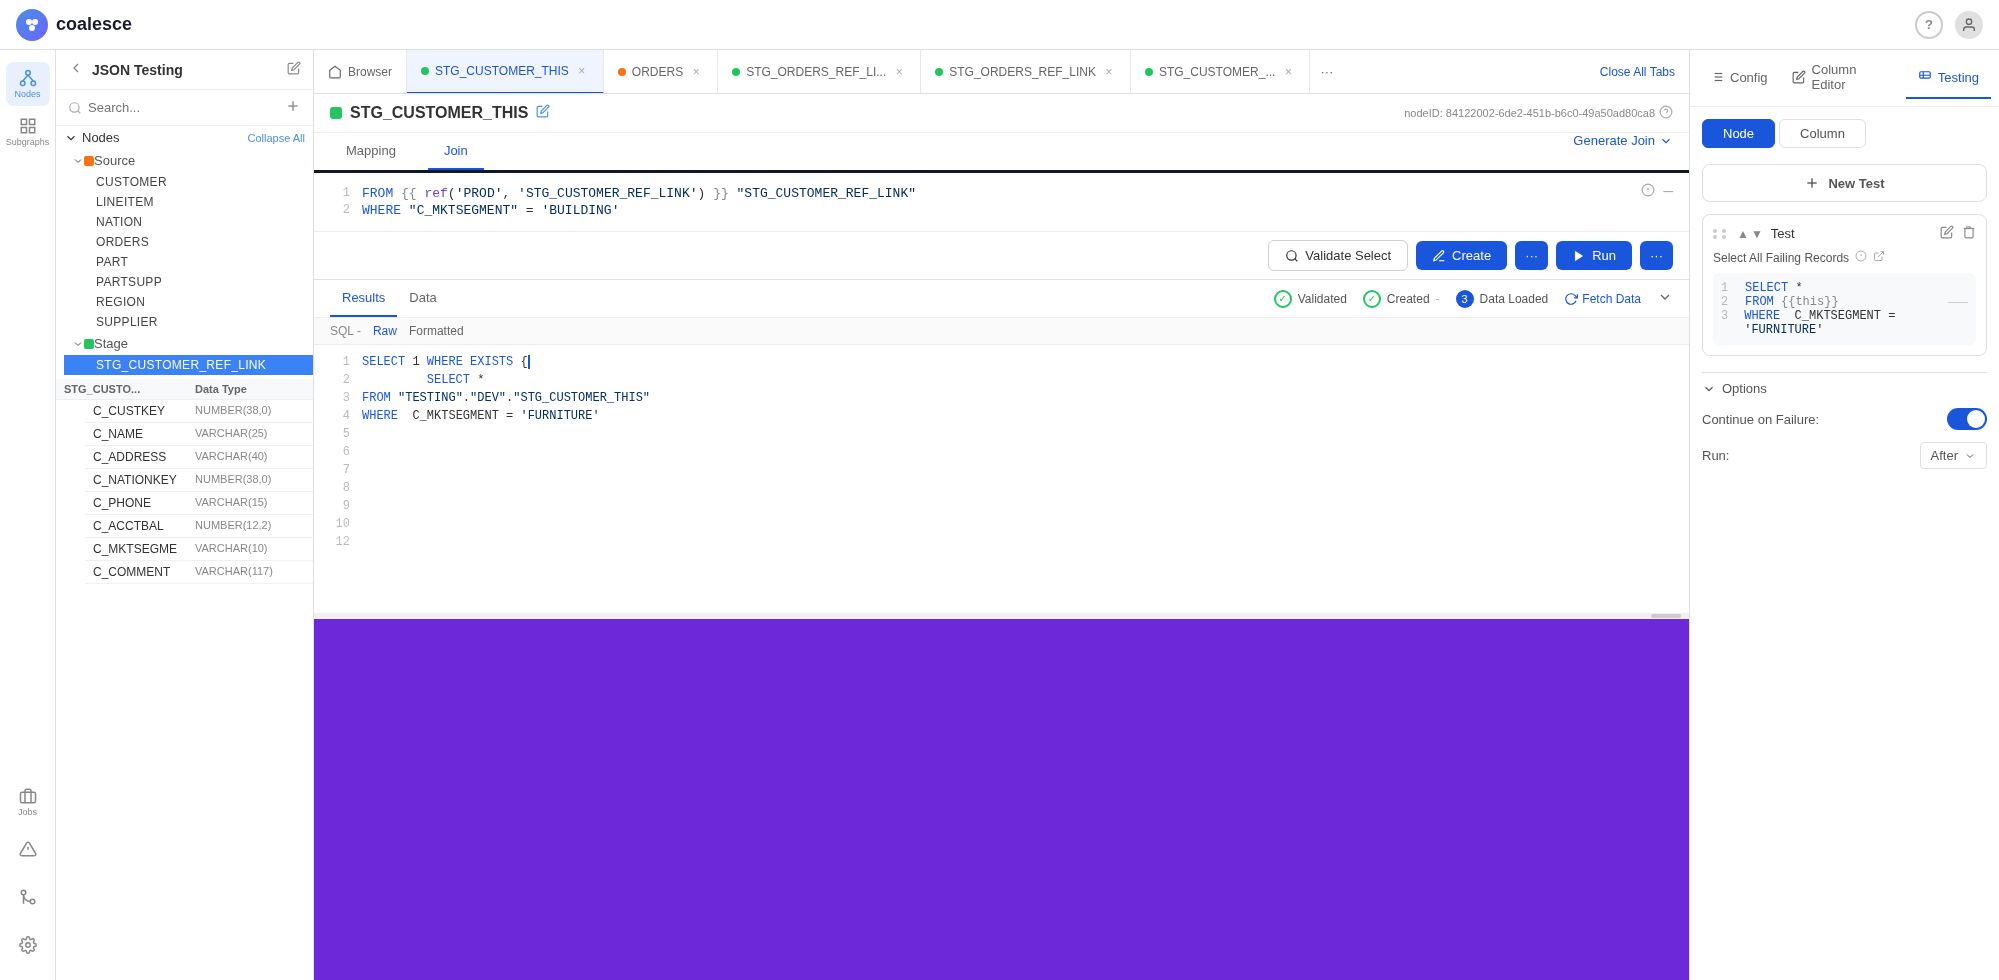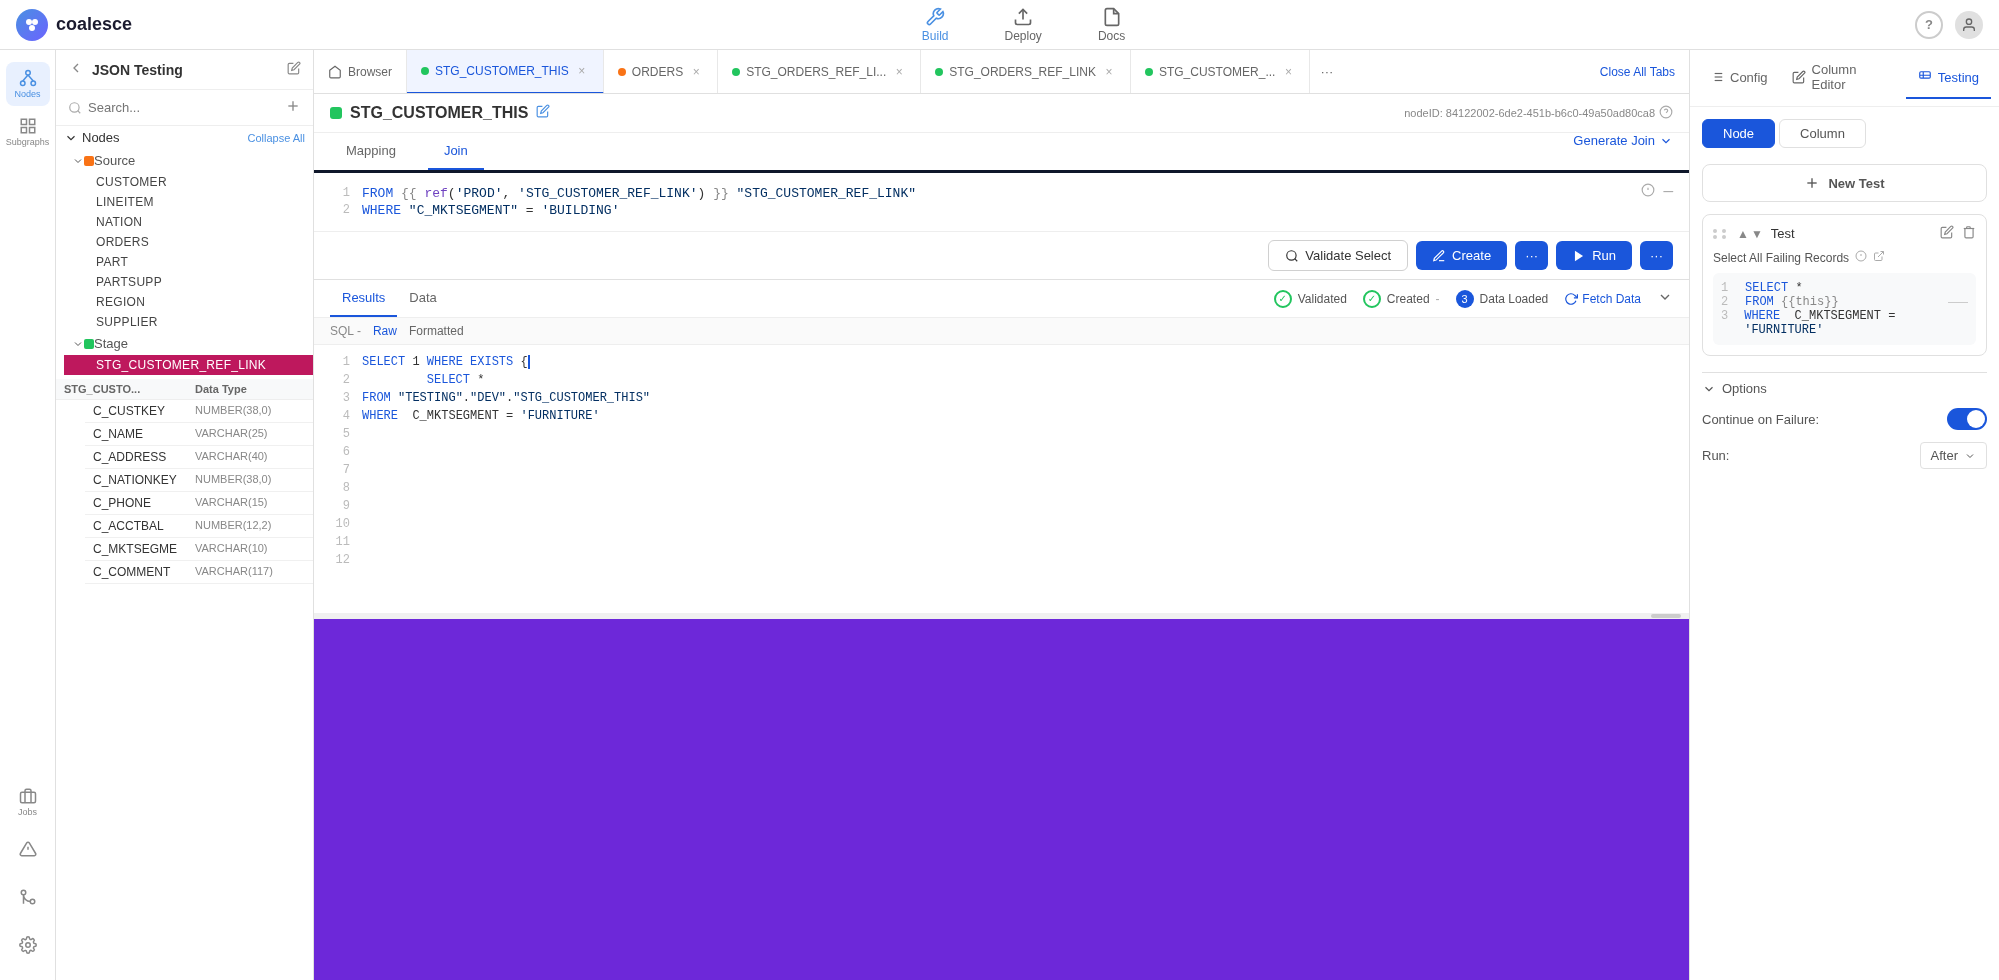--- a/index.html
+++ b/index.html
@@ -31,21 +31,21 @@
     .sidebar-title { font-size: 14px; font-weight: 600; flex: 1; }
     .sidebar-search { padding: 8px 12px; display: flex; align-items: center; gap: 6px; border-bottom: 1px solid #eee; }
     .sidebar-search input { flex: 1; border: none; outline: none; font-size: 13px; color: #666; background: transparent; }
     .tree-section { }
     .tree-section-header { display: flex; align-items: center; gap: 4px; padding: 4px 8px; cursor: pointer; font-size: 13px; font-weight: 500; }
     .tree-section-header .collapse-all { margin-left: auto; font-size: 11px; color: #4a90e2; cursor: pointer; }
     .tree-group { padding-left: 8px; }
     .tree-group-header { display: flex; align-items: center; padding: 4px 8px; cursor: pointer; font-size: 13px; color: #555; }
     .tree-group-dot { width: 10px; height: 10px; border-radius: 2px; }
     .tree-item { padding: 3px 8px 3px 32px; font-size: 12px; color: #444; cursor: pointer; font-weight: 500; letter-spacing: 0.3px; }
-    .tree-item.active { background: #be185d; color: #fff; }
+    .tree-item.active { background: #3b82f6; color: #fff; }
     .table-header-row { display: flex; background: #f8f9fa; border-bottom: 1px solid #eee; padding: 4px 8px; font-size: 11px; font-weight: 600; color: #666; position: sticky; top: 0; }
     .table-header-row .col1 { flex: 1; }
     .table-header-row .col2 { width: 110px; }
     .table-data-row { display: flex; padding: 4px 8px; border-bottom: 1px solid #f0f0f0; font-size: 12px; margin-left: 29px; }
     .table-data-row .col1 { flex: 1; color: #333; font-weight: 500; }
     .table-data-row .col2 { width: 110px; color: #888; font-size: 11px; }
 
     
     .main-content { flex: 1; display: flex; flex-direction: column; overflow: hidden; background: #6d28d9; }
 
@@ -156,43 +156,20 @@
 <div class="top-nav">
   <div class="top-nav-logo">
     <div class="logo-circle">
       <svg width="18" height="18" viewBox="0 0 24 24" fill="white">
           <circle cx="8" cy="8" r="4"></circle>
           <circle cx="16" cy="8" r="4"></circle>
           <circle cx="12" cy="16" r="4"></circle>
         </svg>
     </div>
     <span>coalesce</span>
-  </div>
-  <div class="top-nav-center">
-    <div class="nav-item active">
-      <svg viewBox="0 0 24 24" fill="none" stroke="currentColor" stroke-width="2">
-          <path d="M14.7 6.3a1 1 0 0 0 0 1.4l1.6 1.6a1 1 0 0 0 1.4 0l3.77-3.77a6 6 0 0 1-7.94 7.94l-6.91 6.91a2.12 2.12 0 0 1-3-3l6.91-6.91a6 6 0 0 1 7.94-7.94l-3.76 3.76z"></path>
-        </svg>
-      <span>Build</span>
-    </div>
-    <div class="nav-item">
-      <svg viewBox="0 0 24 24" fill="none" stroke="currentColor" stroke-width="2">
-          <path d="M21 15v4a2 2 0 0 1-2 2H5a2 2 0 0 1-2-2v-4"></path>
-          <polyline points="17 8 12 3 7 8"></polyline>
-          <line x1="12" y1="3" x2="12" y2="15"></line>
-        </svg>
-      <span>Deploy</span>
-    </div>
-    <div class="nav-item">
-      <svg viewBox="0 0 24 24" fill="none" stroke="currentColor" stroke-width="2">
-          <path d="M14 2H6a2 2 0 0 0-2 2v16a2 2 0 0 0 2 2h12a2 2 0 0 0 2-2V8z"></path>
-          <polyline points="14 2 14 8 20 8"></polyline>
-        </svg>
-      <span>Docs</span>
-    </div>
   </div>
   <div class="top-nav-right">
     <div style="width:28px;height:28px;border-radius:50%;border:2px solid #ccc;display:flex;align-items:center;justify-content:center;color:#888;cursor:pointer;font-size:13px;font-weight:bold;">?</div>
     <div style="width:28px;height:28px;border-radius:50%;background:#e0e0e0;display:flex;align-items:center;justify-content:center;color:#666;cursor:pointer;">
       <svg width="16" height="16" viewBox="0 0 24 24" fill="none" stroke="currentColor" stroke-width="2">
           <path d="M20 21v-2a4 4 0 0 0-4-4H8a4 4 0 0 0-4 4v2"></path>
           <circle cx="12" cy="7" r="4"></circle>
         </svg>
     </div>
   </div>
@@ -560,24 +537,20 @@
             </div>
           <div class="code-line">
               <span class="line-num">9</span>
               <span class="line-content"></span>
             </div>
           <div class="code-line">
               <span class="line-num">10</span>
               <span class="line-content"></span>
             </div>
           <div class="code-line">
-              <span class="line-num">11</span>
-              <span class="line-content"></span>
-            </div>
-          <div class="code-line">
               <span class="line-num">12</span>
               <span class="line-content"></span>
             </div>
         </div>
 
         <div style="height:6px;background:#f0f0f0;display:flex;align-items:center;justify-content:flex-end;padding-right:8px;">
           <div style="width:30px;height:4px;background:#ccc;border-radius:2px;"></div>
         </div>
       </div>
     </div>

